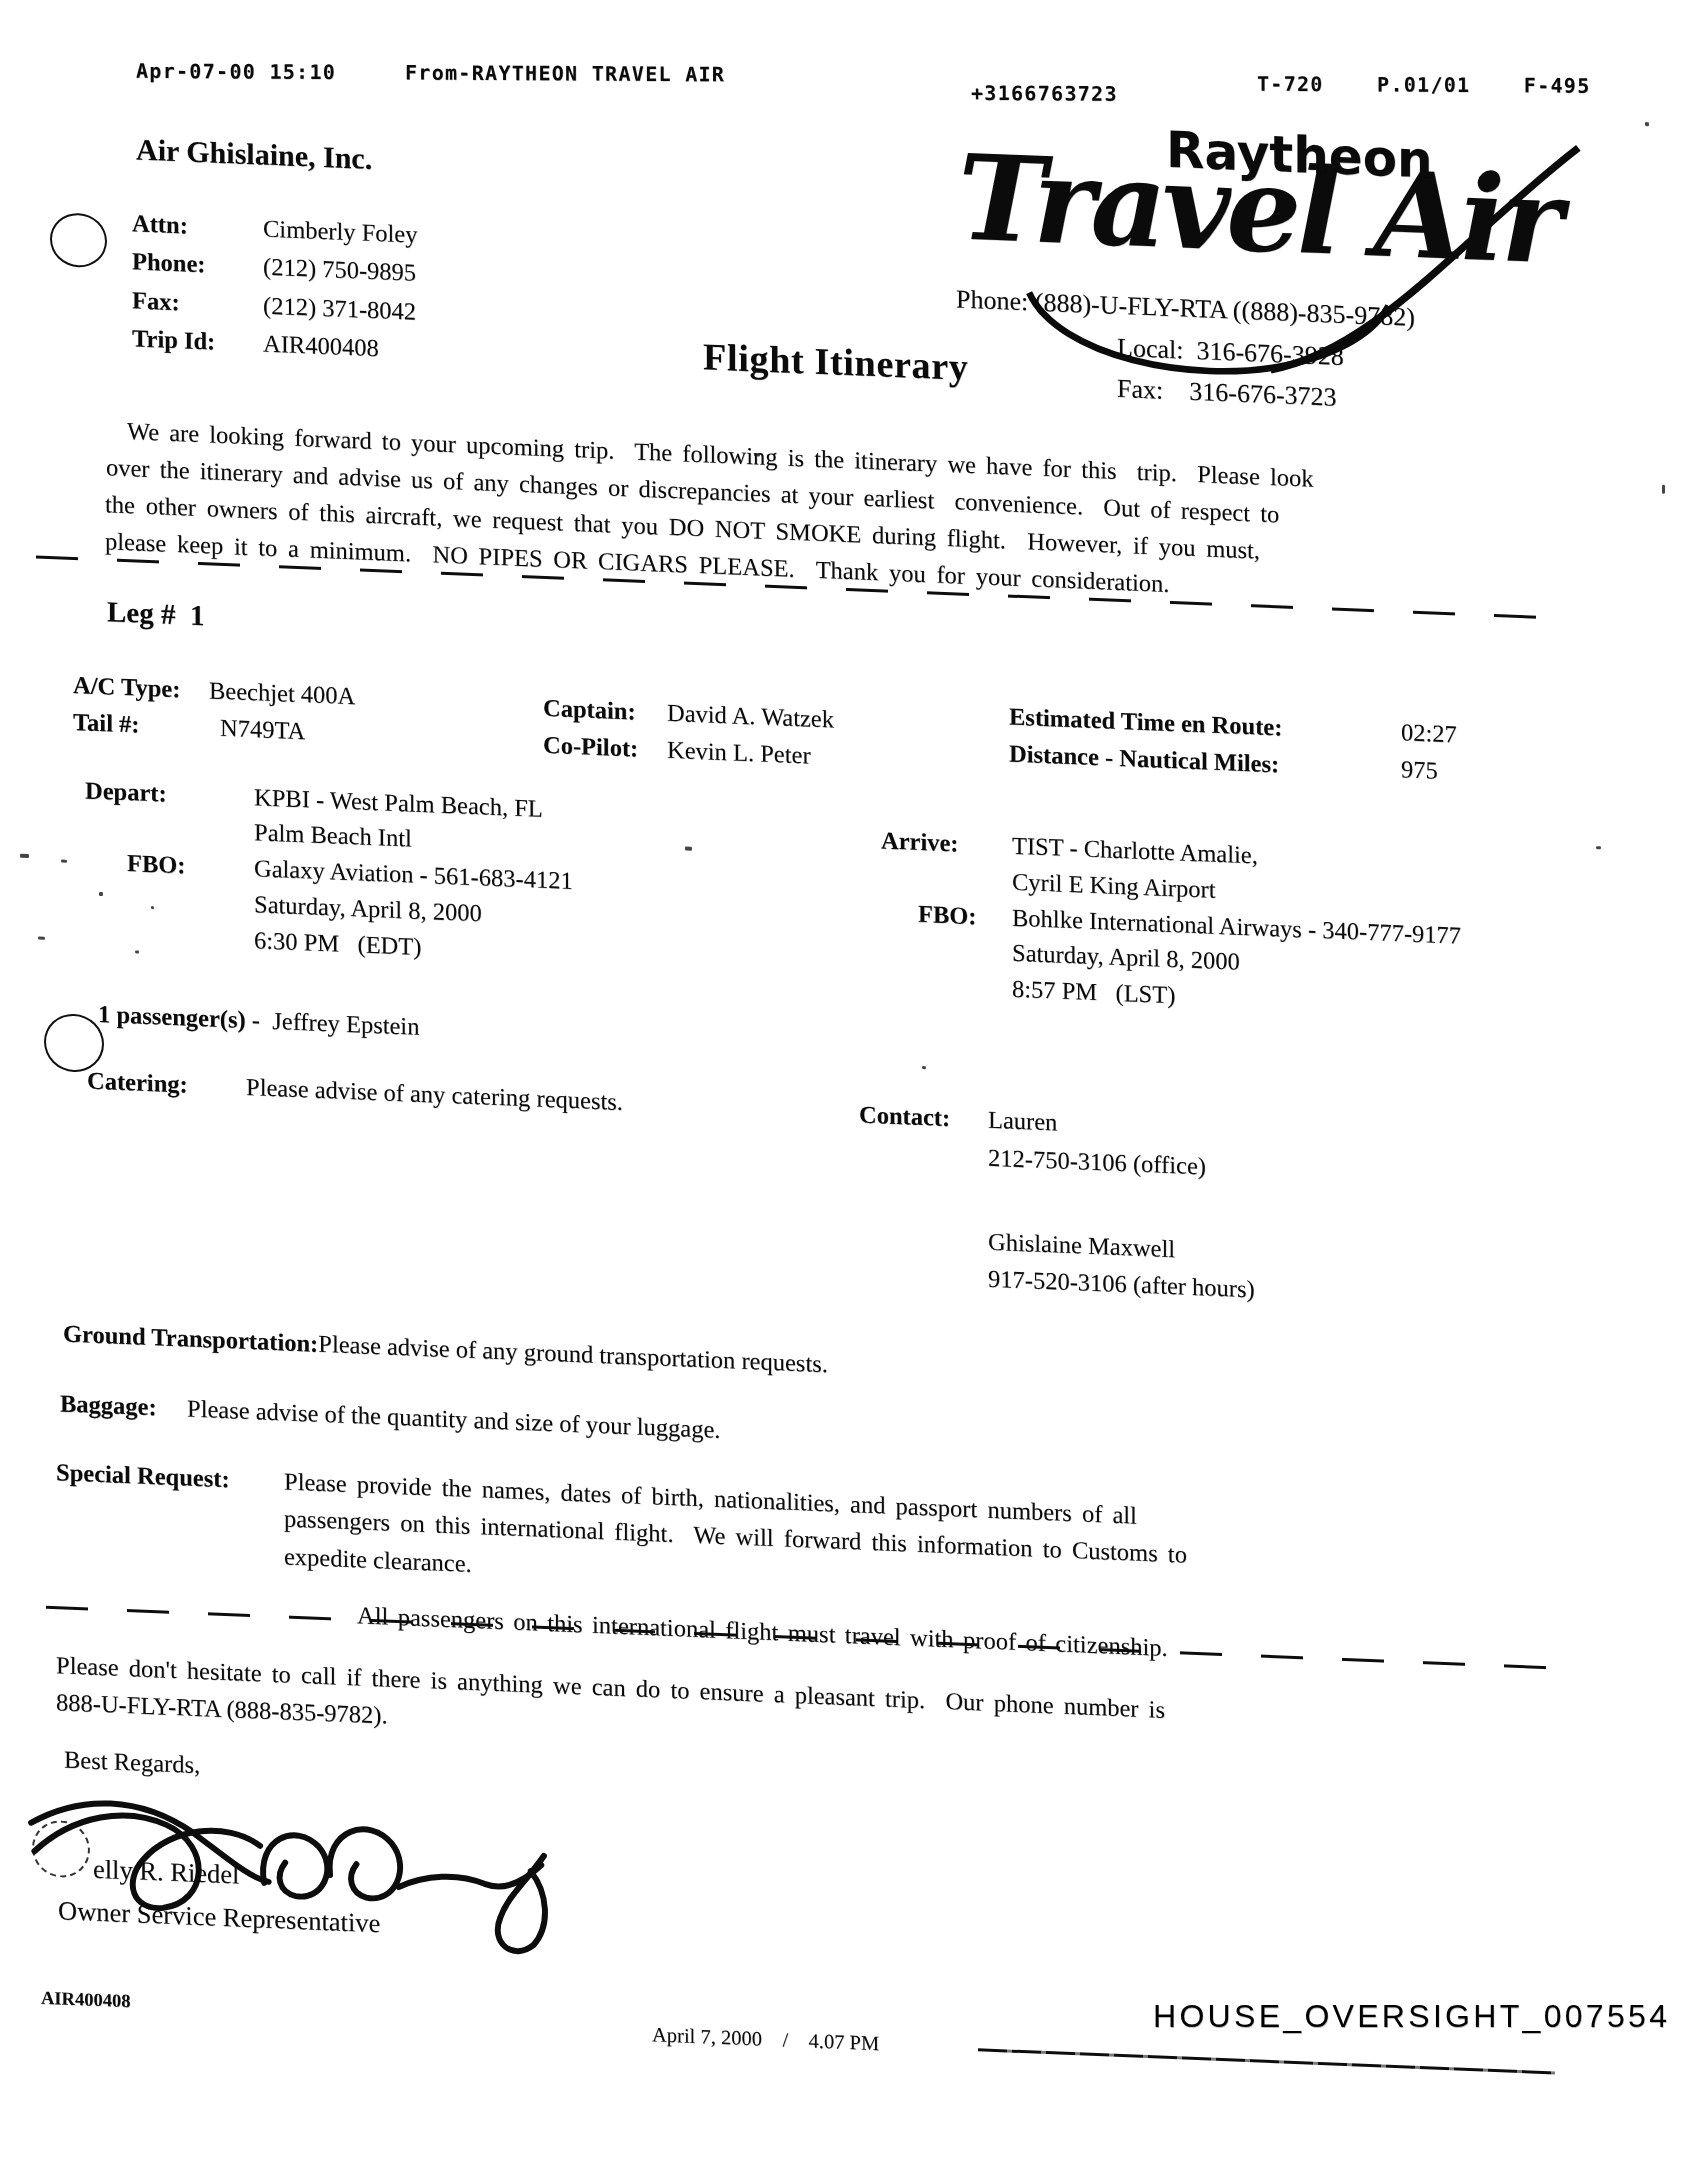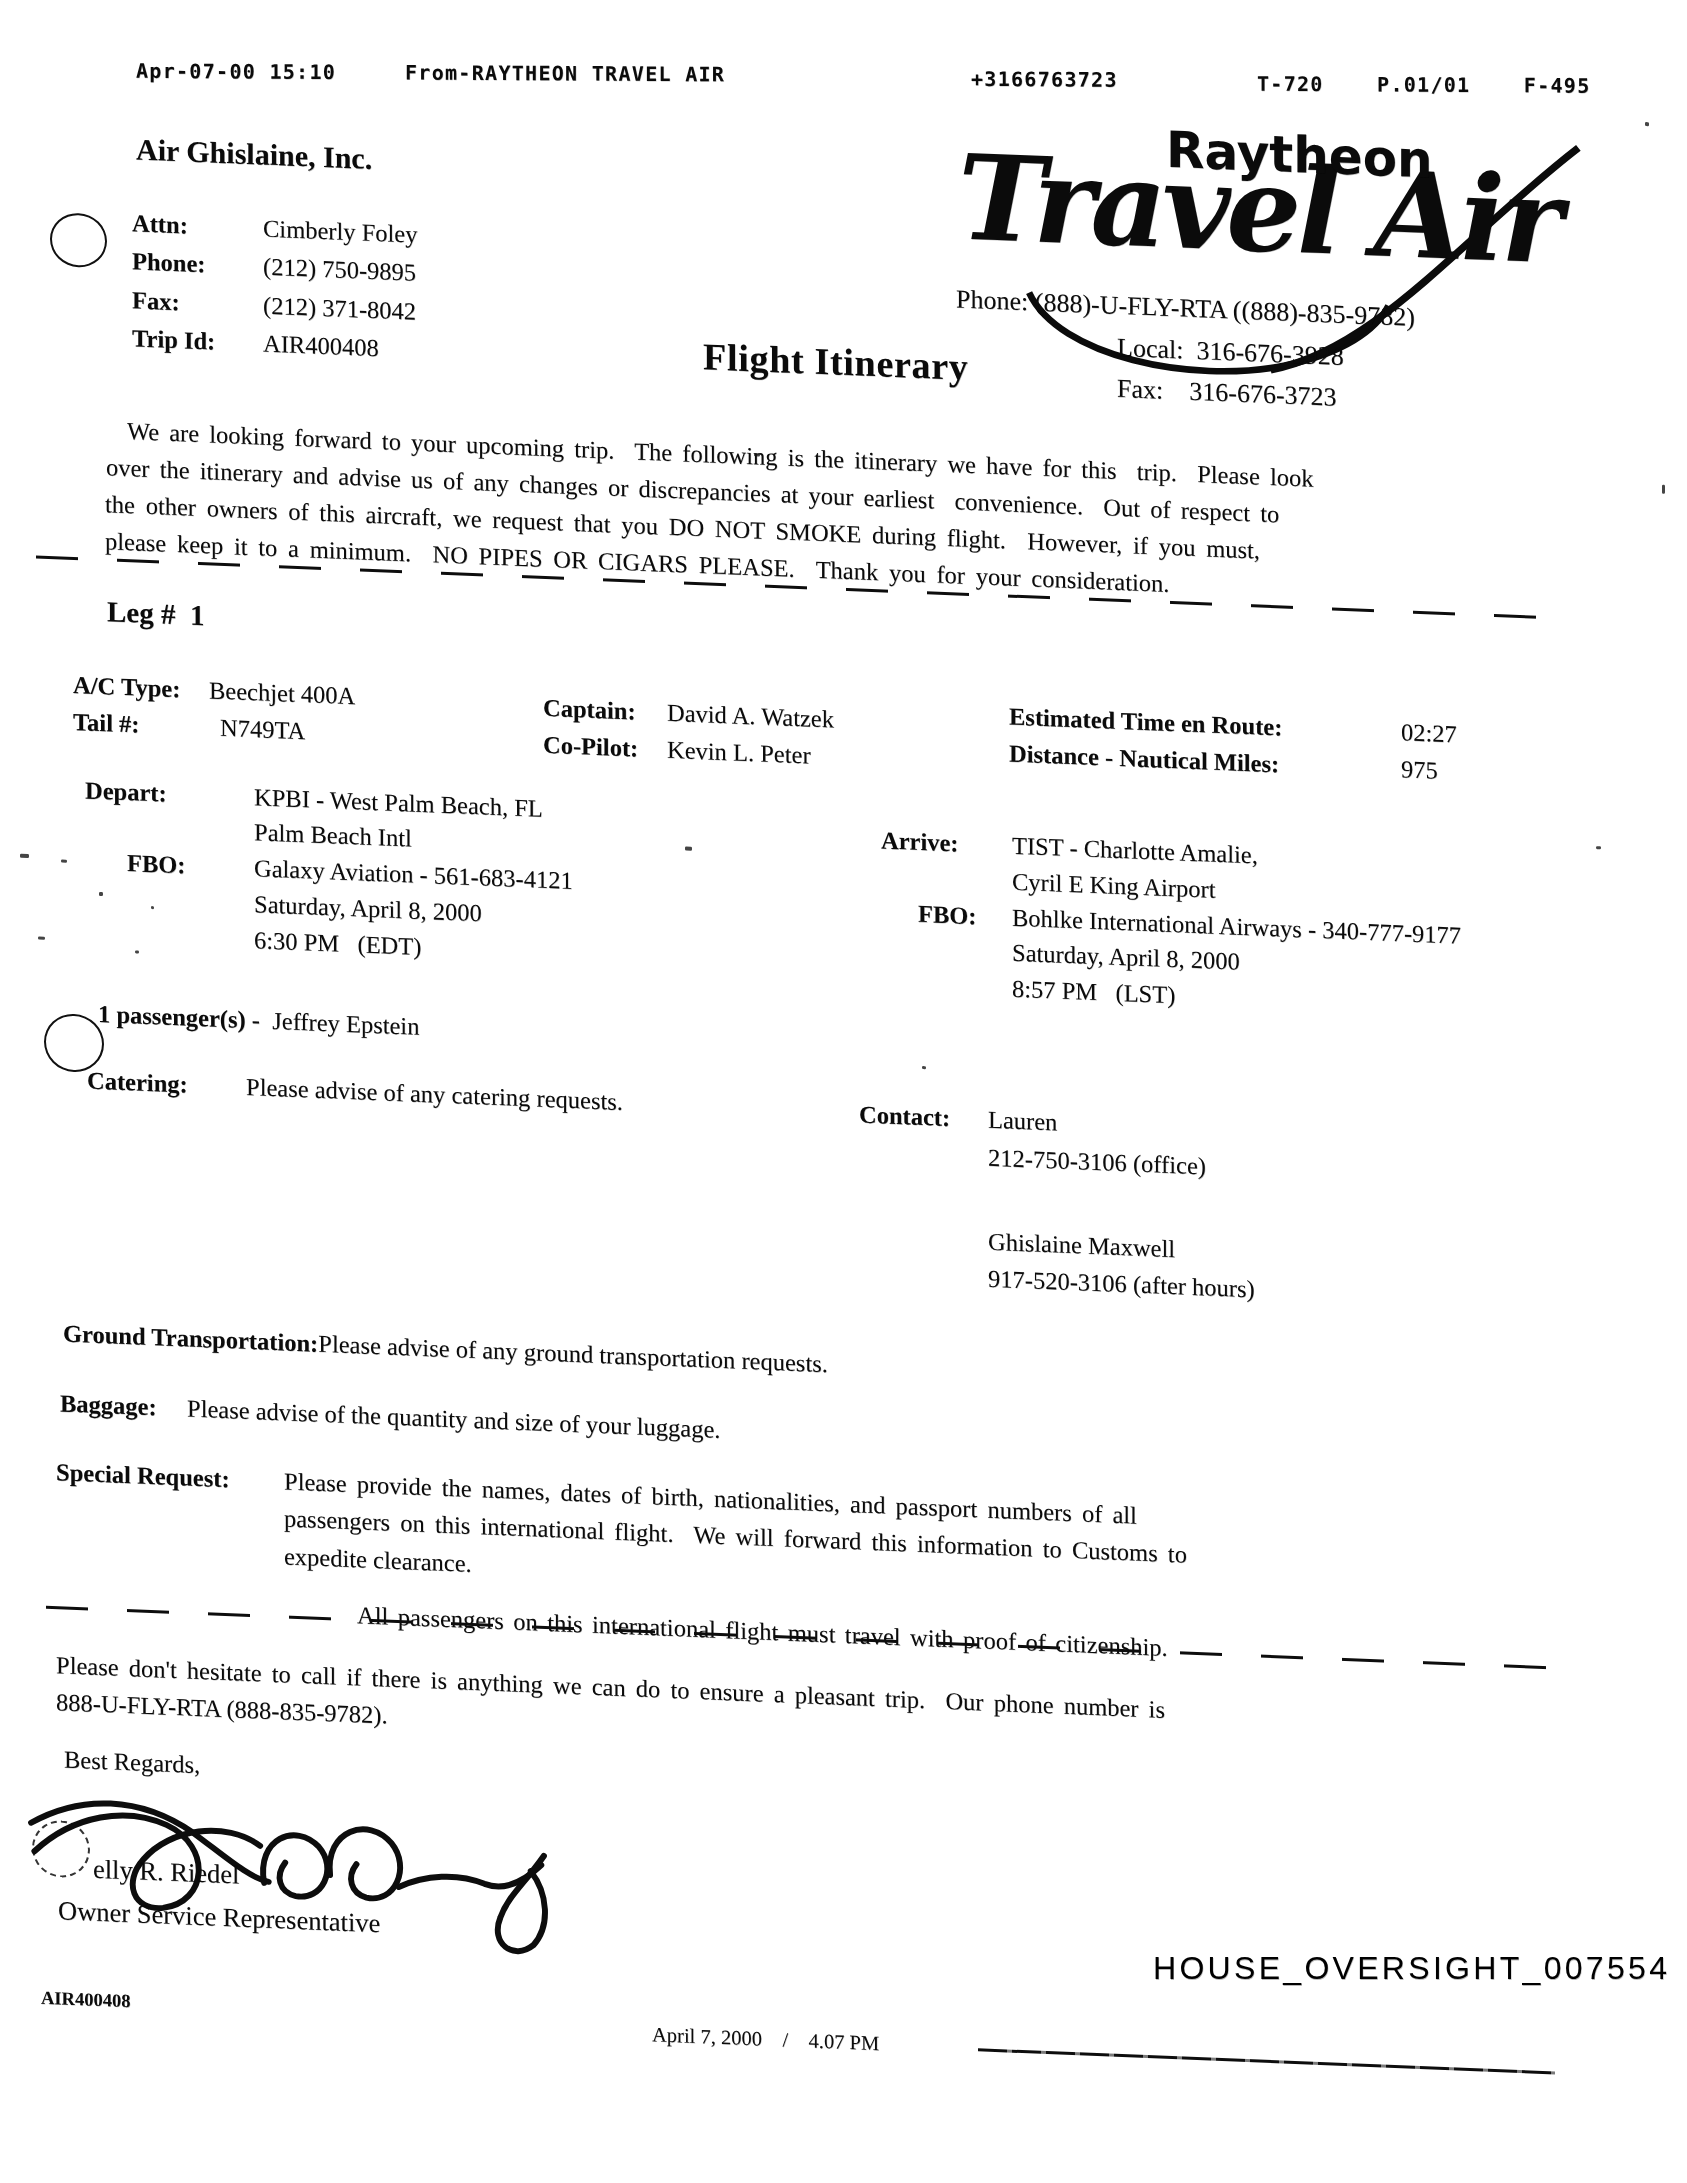--- a/index.html
+++ b/index.html
@@ -27,21 +27,21 @@
   svg{overflow:visible;}
 </style>
 </head>
 <body>
 
 <div id="page">
 
   <div id="fax-header">
     <span class="abs t" style="left:136px;top:58px;">Apr-07-00 15:10</span>
     <span class="abs t" style="left:405px;top:58px;">From-RAYTHEON TRAVEL AIR</span>
-    <span class="abs t" style="left:971px;top:61px;">+3166763723</span>
+    <span class="abs t" style="left:971px;top:75px;">+3166763723</span>
     <span class="abs t" style="left:1257px;top:64px;">T-720    P.01/01    F-495</span>
   </div>
 
   <div id="doc">
 
     <div class="abs circle" style="left:50px;top:210px;width:53px;height:50px;"></div>
     <div class="abs circle" style="left:44px;top:1011px;width:56px;height:54px;"></div>
     <div class="abs circle dashed" style="left:32px;top:1818px;width:54px;height:53px;opacity:.85;"></div>
 
     <div class="abs t company-txt" style="left:136px;top:127px;">Air Ghislaine, Inc.</div>
@@ -163,16 +163,16 @@
     <div class="speck" style="left:61px;top:857px;width:6px;height:3.3px;"></div>
     <div class="speck" style="left:99px;top:888px;width:4px;height:4px;"></div>
     <div class="speck" style="left:151px;top:900px;width:3.3px;height:3.3px;"></div>
     <div class="speck" style="left:38px;top:935px;width:7.3px;height:2.6px;"></div>
     <div class="speck" style="left:135px;top:945px;width:4px;height:3.3px;"></div>
     <div class="speck" style="left:1596px;top:782px;width:4.6px;height:3.3px;"></div>
     <div class="speck" style="left:922px;top:1029px;width:4px;height:3.3px;"></div>
     <div class="speck" style="left:20px;top:853px;width:9.3px;height:4px;"></div>
   </div>
 
-  <div id="bates" style="left:1153px;top:1950px;" class="t">HOUSE_OVERSIGHT_007554</div>
+  <div id="bates" style="left:1153px;top:1998px;" class="t">HOUSE_OVERSIGHT_007554</div>
 
 </div>
 
 
 </body></html>

